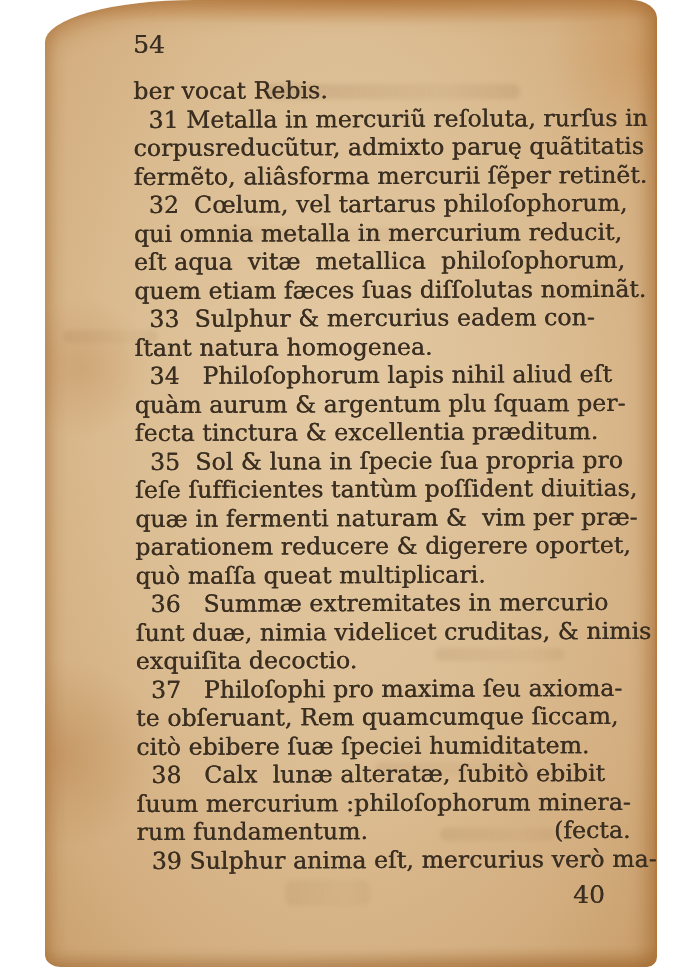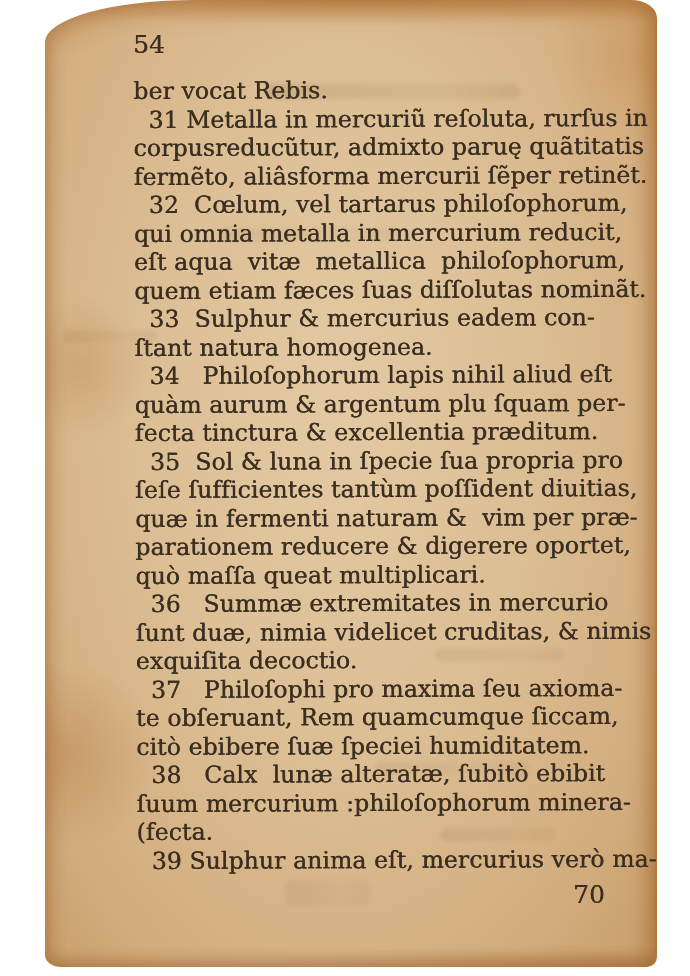--- a/index.html
+++ b/index.html
@@ -124,20 +124,21 @@
       <div class="line">quò maſſa queat multiplicari.</div>
       <div class="line num">36   Summæ extremitates in mercurio</div>
       <div class="line">ſunt duæ, nimia videlicet cruditas, &amp; nimis</div>
       <div class="line">exquiſita decoctio.</div>
       <div class="line num">37   Philoſophi pro maxima ſeu axioma-</div>
       <div class="line">te obſeruant, Rem quamcumque ſiccam,</div>
       <div class="line">citò ebibere ſuæ ſpeciei humiditatem.</div>
       <div class="line num">38   Calx  lunæ alteratæ, ſubitò ebibit</div>
       <div class="line">ſuum mercurium :philoſophorum minera-</div>
       <div class="line split">
+        <span>rum fundamentum.</span>
         <span>(fecta.</span>
       </div>
       <div class="line num">39 Sulphur anima eſt, mercurius verò ma-</div>
     </div>
 
-    <div id="signature">70</div>
+    <div id="signature">40</div>
   </div>
 </div>
 
 </body></html>

